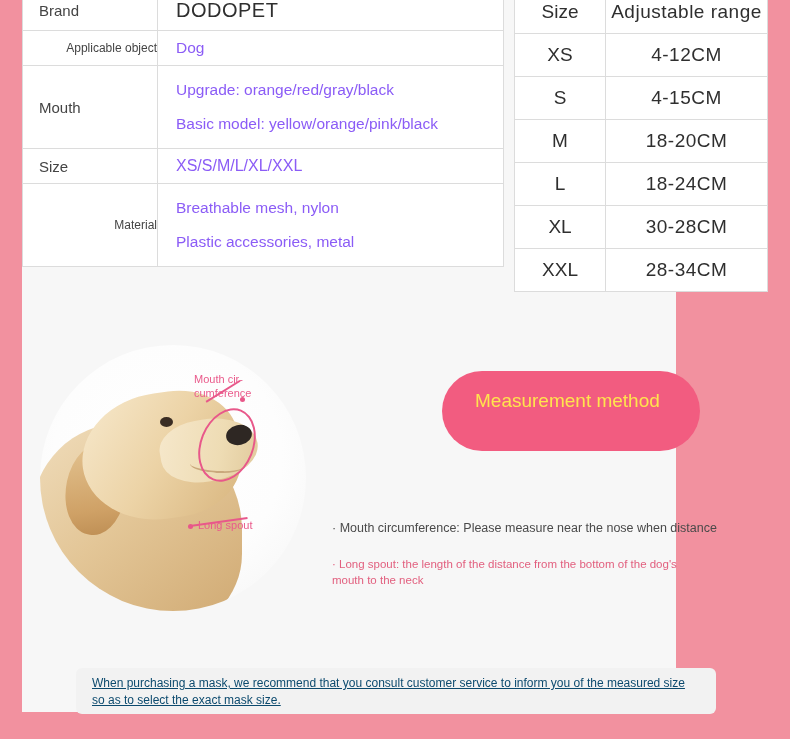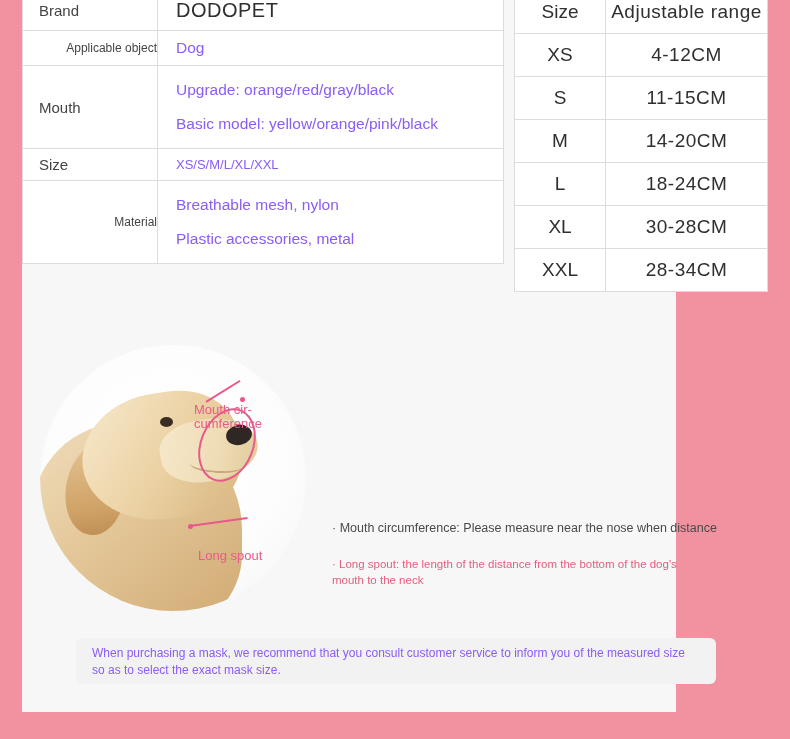--- a/index.html
+++ b/index.html
@@ -58,21 +58,21 @@
     padding: 8px 0 8px 18px;
     font-size: 15.5px;
     color: #8b5cf6;
   }
   .spec-table td.value.brand {
     font-size: 20px;
     letter-spacing: 0.5px;
     color: #2f2f2f;
   }
   .spec-table td.value.big {
-    font-size: 13px;
+    font-size: 16px;
   }
   .value-line {
     padding: 7px 0;
   }
   .value-line + .value-line {
     padding-top: 9px;
   }
   .size-table {
     position: absolute;
     left: 492px;
@@ -226,23 +226,22 @@
     height: 5px;
     border-radius: 50%;
     background: #e8588a;
   }
   .lead-dot.d1 { left: 200px; top: 52px; }
   .lead-dot.d2 { left: 148px; top: 179px; }
 
   .lbl {
     position: absolute;
     color: #ea5a8b;
-    font-size: 13px;
+    font-size: 11px;
     line-height: 14px;
-    margin-top: 31px;
   }
   .lbl-mouth { left: 172px; top: 54px; width: 78px; }
   .lbl-spout { left: 176px; top: 200px; width: 70px; }
 
   .method-badge {
     position: absolute;
     left: 420px;
     top: 53px;
     width: 258px;
     height: 80px;
@@ -267,30 +266,31 @@
     left: 310px;
     top: 238px;
     width: 375px;
     font-size: 11.5px;
     line-height: 16px;
     color: #e2607f;
   }
   .footer-note {
     position: absolute;
     left: 54px;
-    top: 320px;
+    top: 350px;
     width: 640px;
     height: 46px;
     background: #f2f2f2;
     border-radius: 6px;
-    color: #8b5cf6;
+    color: #0c4a6e;
     font-size: 12px;
     line-height: 17px;
     padding: 7px 16px;
     box-sizing: border-box;
+    text-decoration: underline;
   }
 </style>
 </head>
 <body>
 
 <div class="page">
 
   <div class="tables">
 
     <table class="spec-table">
@@ -329,25 +329,25 @@
         <tr>
           <td class="hdr sz">Size</td>
           <td class="hdr rng">Adjustable range</td>
         </tr>
         <tr>
           <td class="sz">XS</td>
           <td class="rng">4-12CM</td>
         </tr>
         <tr>
           <td class="sz">S</td>
-          <td class="rng">11-15CM</td>
+          <td class="rng">4-15CM</td>
         </tr>
         <tr>
           <td class="sz">M</td>
-          <td class="rng">14-20CM</td>
+          <td class="rng">18-20CM</td>
         </tr>
         <tr>
           <td class="sz">L</td>
           <td class="rng">18-24CM</td>
         </tr>
         <tr>
           <td class="sz">XL</td>
           <td class="rng">30-28CM</td>
         </tr>
         <tr>
@@ -374,20 +374,21 @@
       <div class="circle-marker"></div>
       <div class="lead-line l1"></div>
       <div class="lead-dot d1"></div>
       <div class="lead-line l2"></div>
       <div class="lead-dot d2"></div>
     </div>
 
     <div class="lbl lbl-mouth">Mouth cir-cumference</div>
     <div class="lbl lbl-spout">Long spout</div>
 
+    <div class="method-badge">Measurement method</div>
 
     <div class="note1">· Mouth circumference: Please measure near the nose when distance</div>
     <div class="note2">· Long spout: the length of the distance from the bottom of the dog's mouth to the neck</div>
 
     <div class="footer-note">When purchasing a mask, we recommend that you consult customer service to inform you of the measured size so as to select the exact mask size.</div>
 
   </div>
 
 </div>
 

